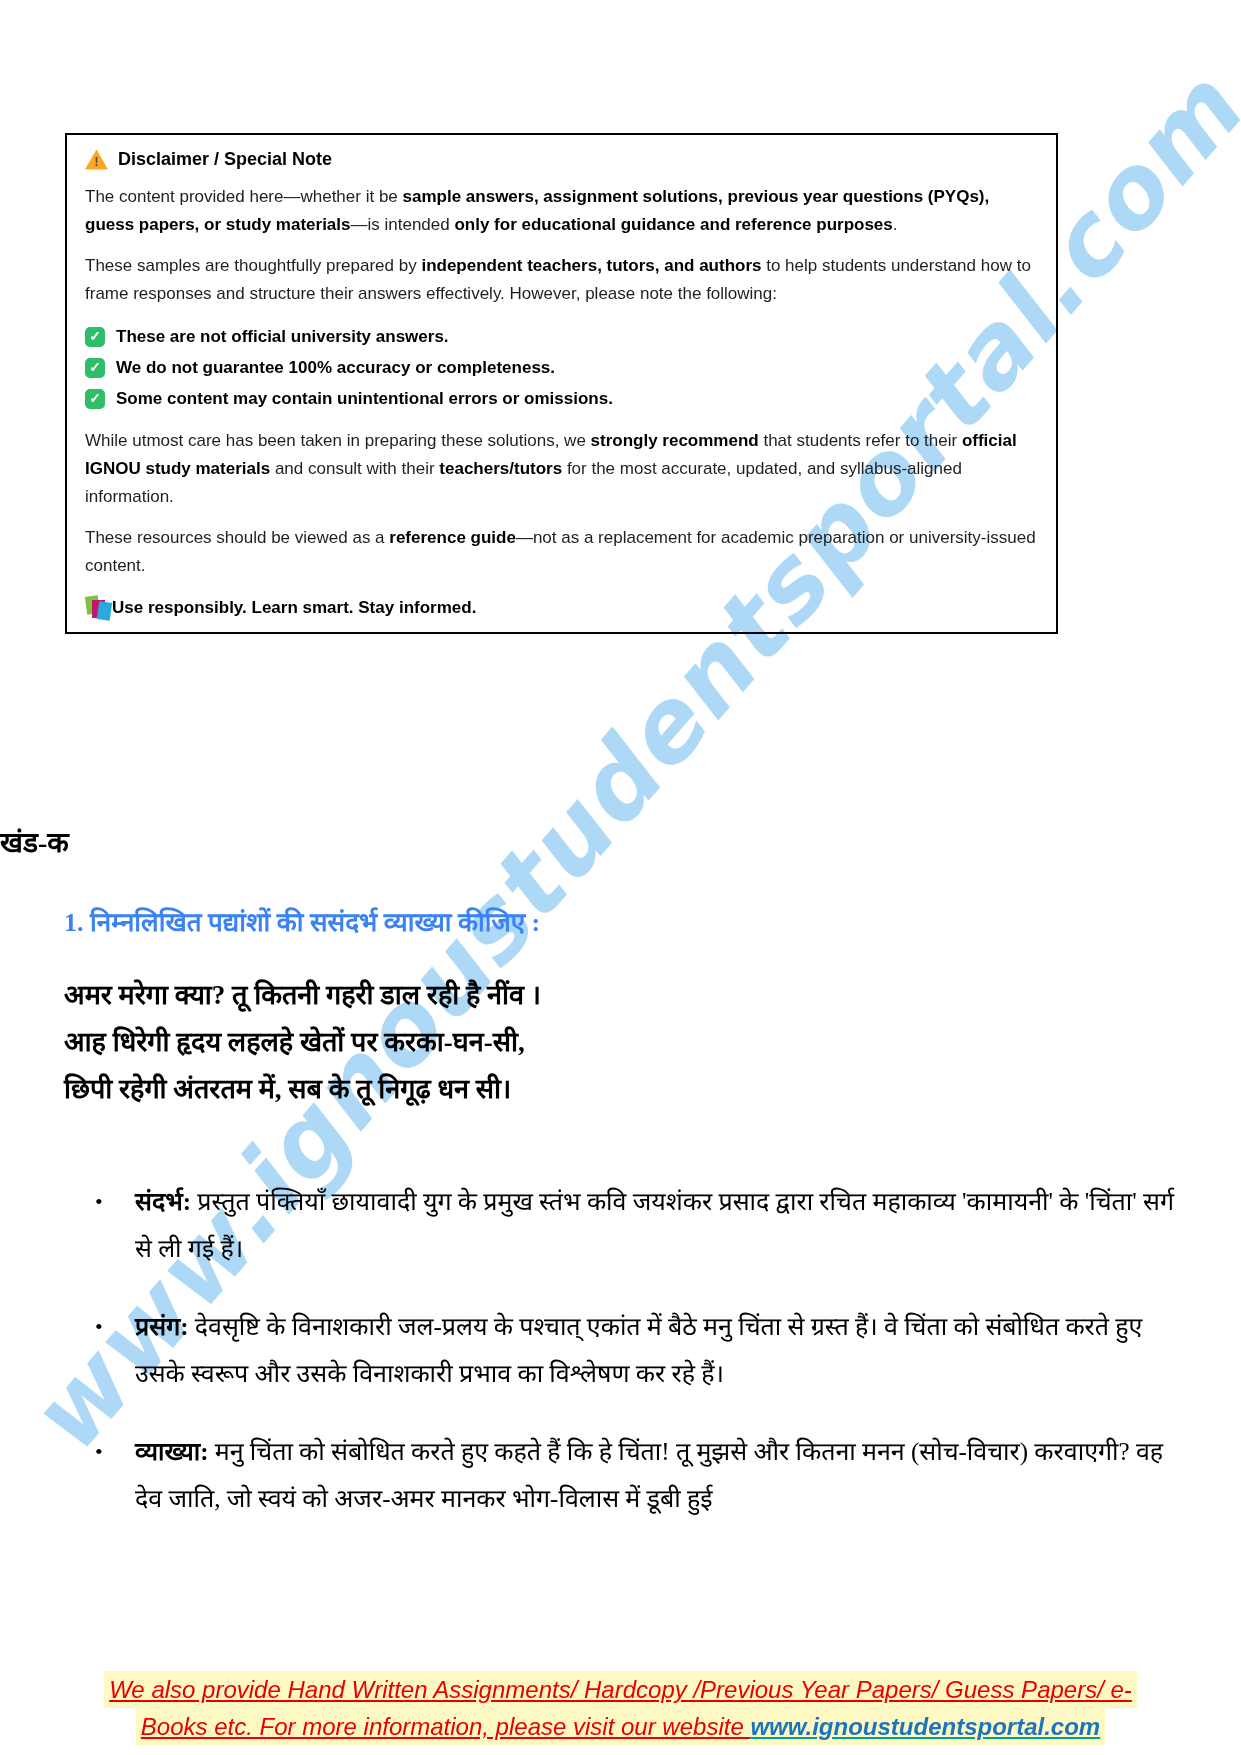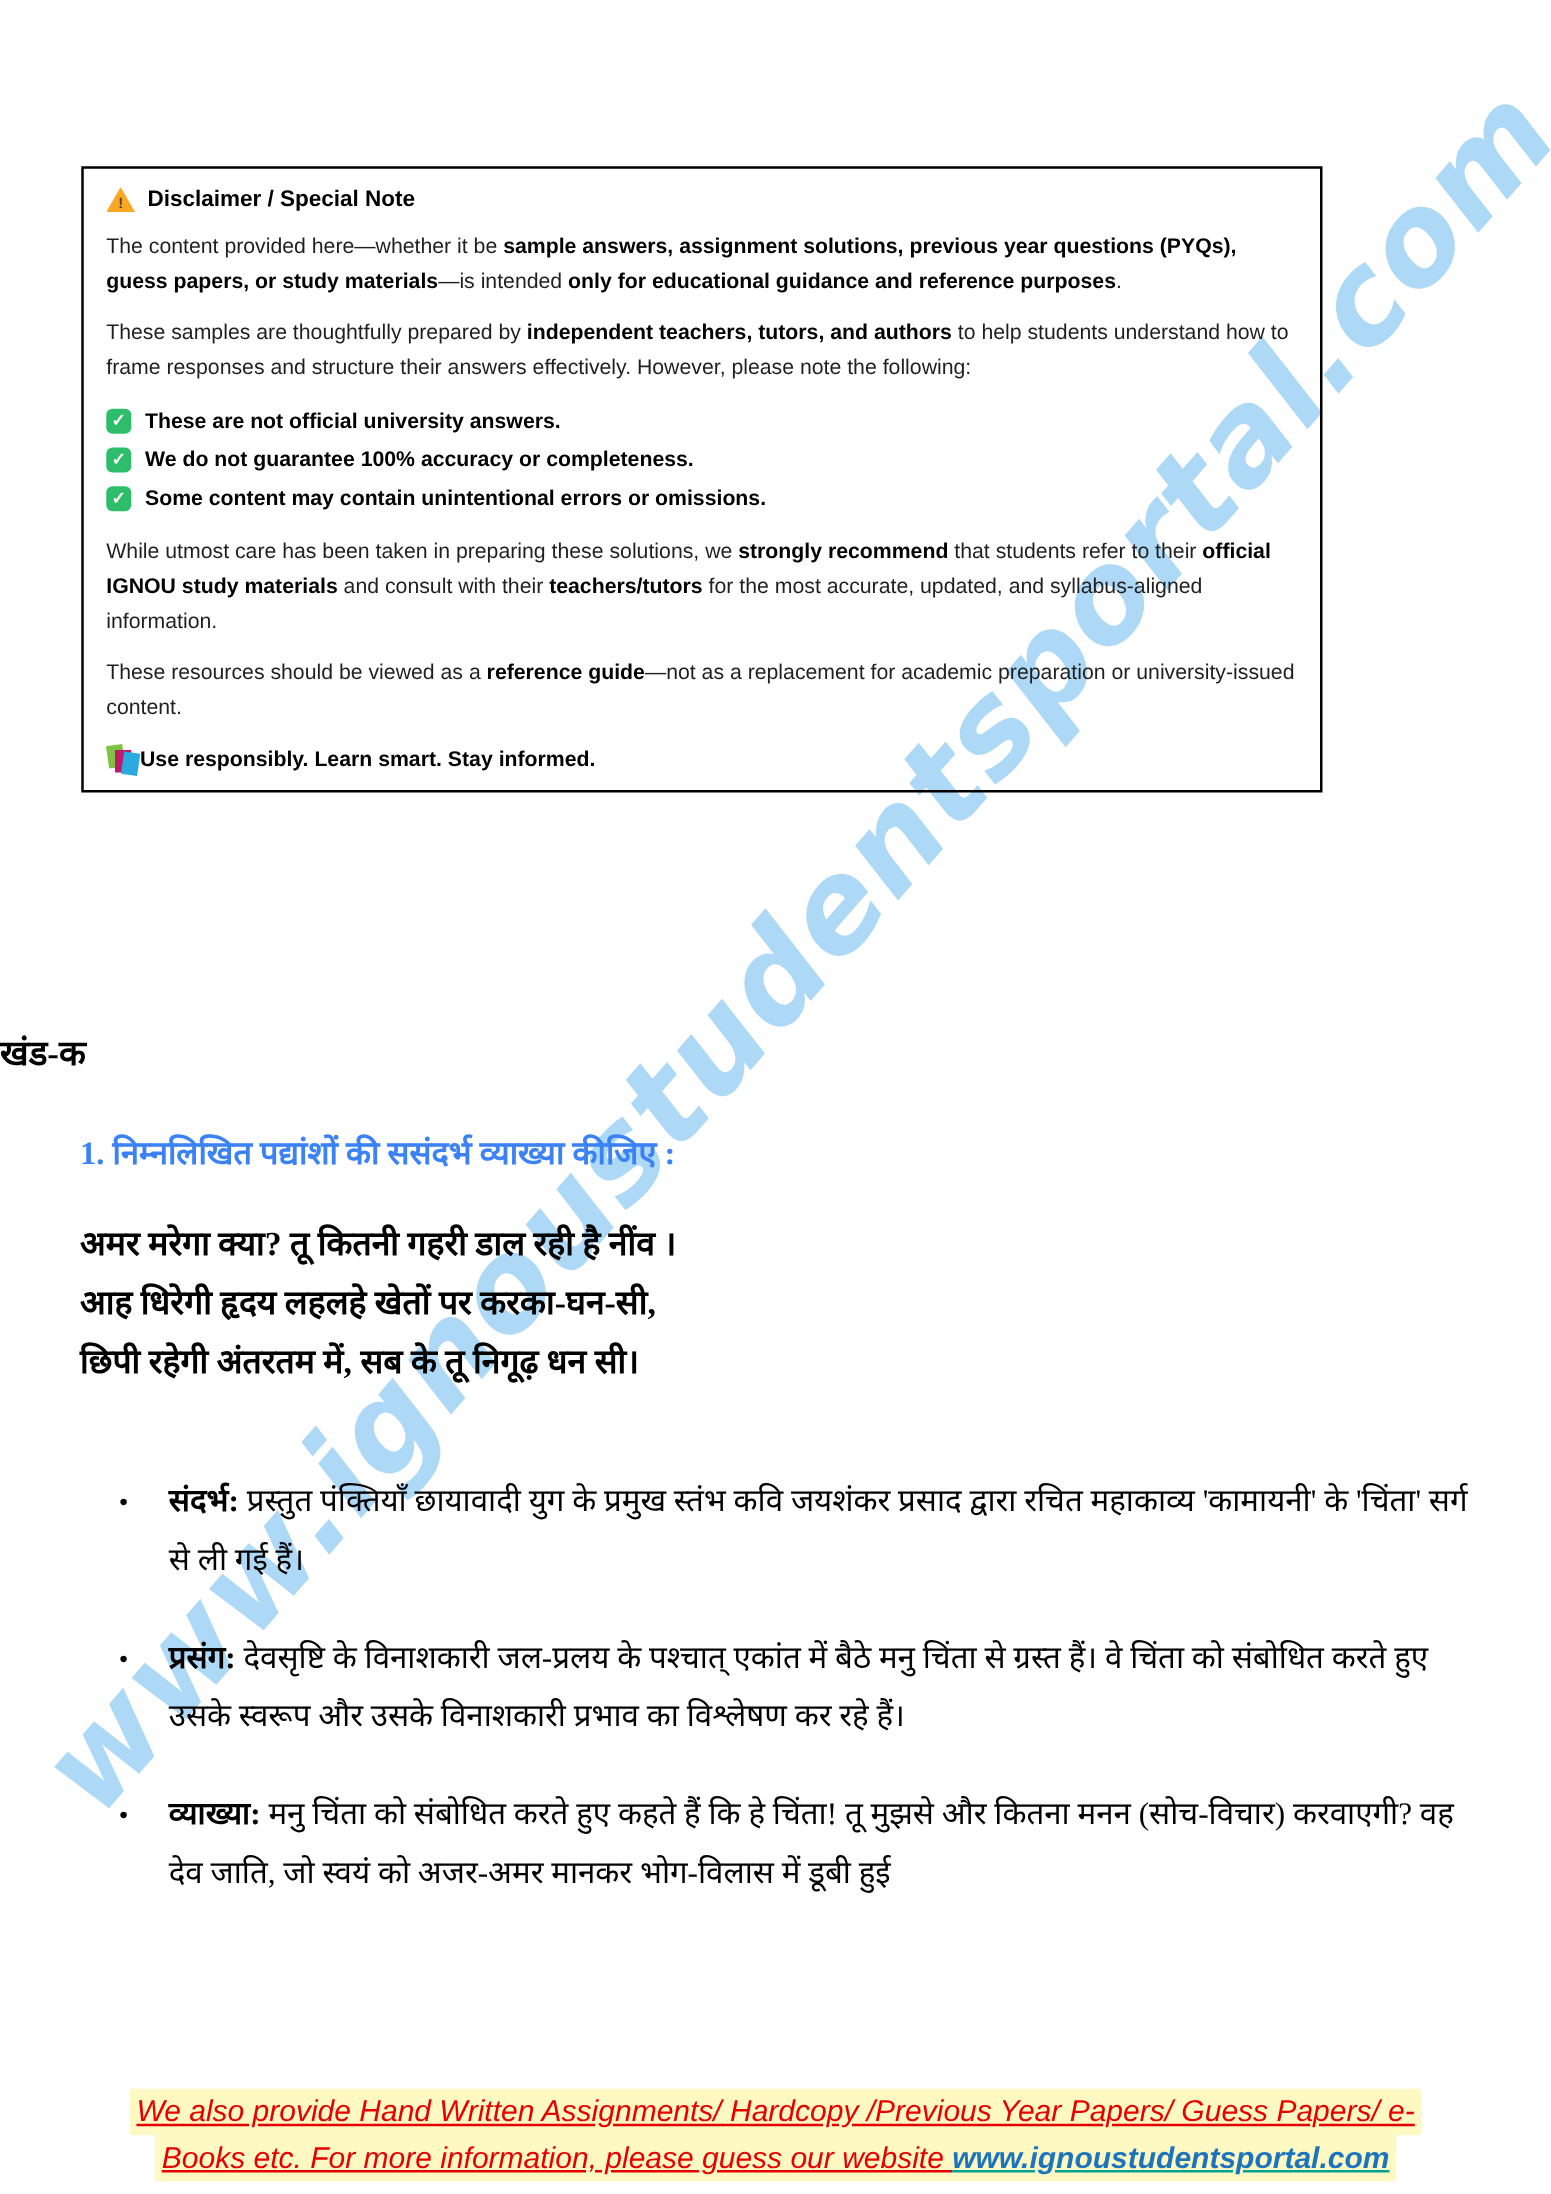--- a/index.html
+++ b/index.html
@@ -126,18 +126,18 @@
         <span class="bullet-dot">•</span>
         <span class="bullet-text"><span class="bold">व्याख्या: </span><span>मनु चिंता को संबोधित करते हुए कहते हैं कि हे चिंता! तू मुझसे और कितना मनन (सोच-विचार) करवाएगी? वह देव जाति, जो स्वयं को अजर-अमर मानकर भोग-विलास में डूबी हुई</span></span>
       </div>
     </div>
 
     <div class="footer">
       <div>
         <span class="hl footer-red">We also provide Hand Written Assignments/ Hardcopy /Previous Year Papers/ Guess Papers/ e-</span>
       </div>
       <div>
-        <span class="hl"><span class="footer-red">Books etc. For more information, please guess our website </span><span class="footer-link">www.ignoustudentsportal.com</span></span>
+        <span class="hl"><span class="footer-red">Books etc. For more information, please visit our website </span><span class="footer-link">www.ignoustudentsportal.com</span></span>
       </div>
     </div>
 
   </div>
 </div>
 
 </body></html>

